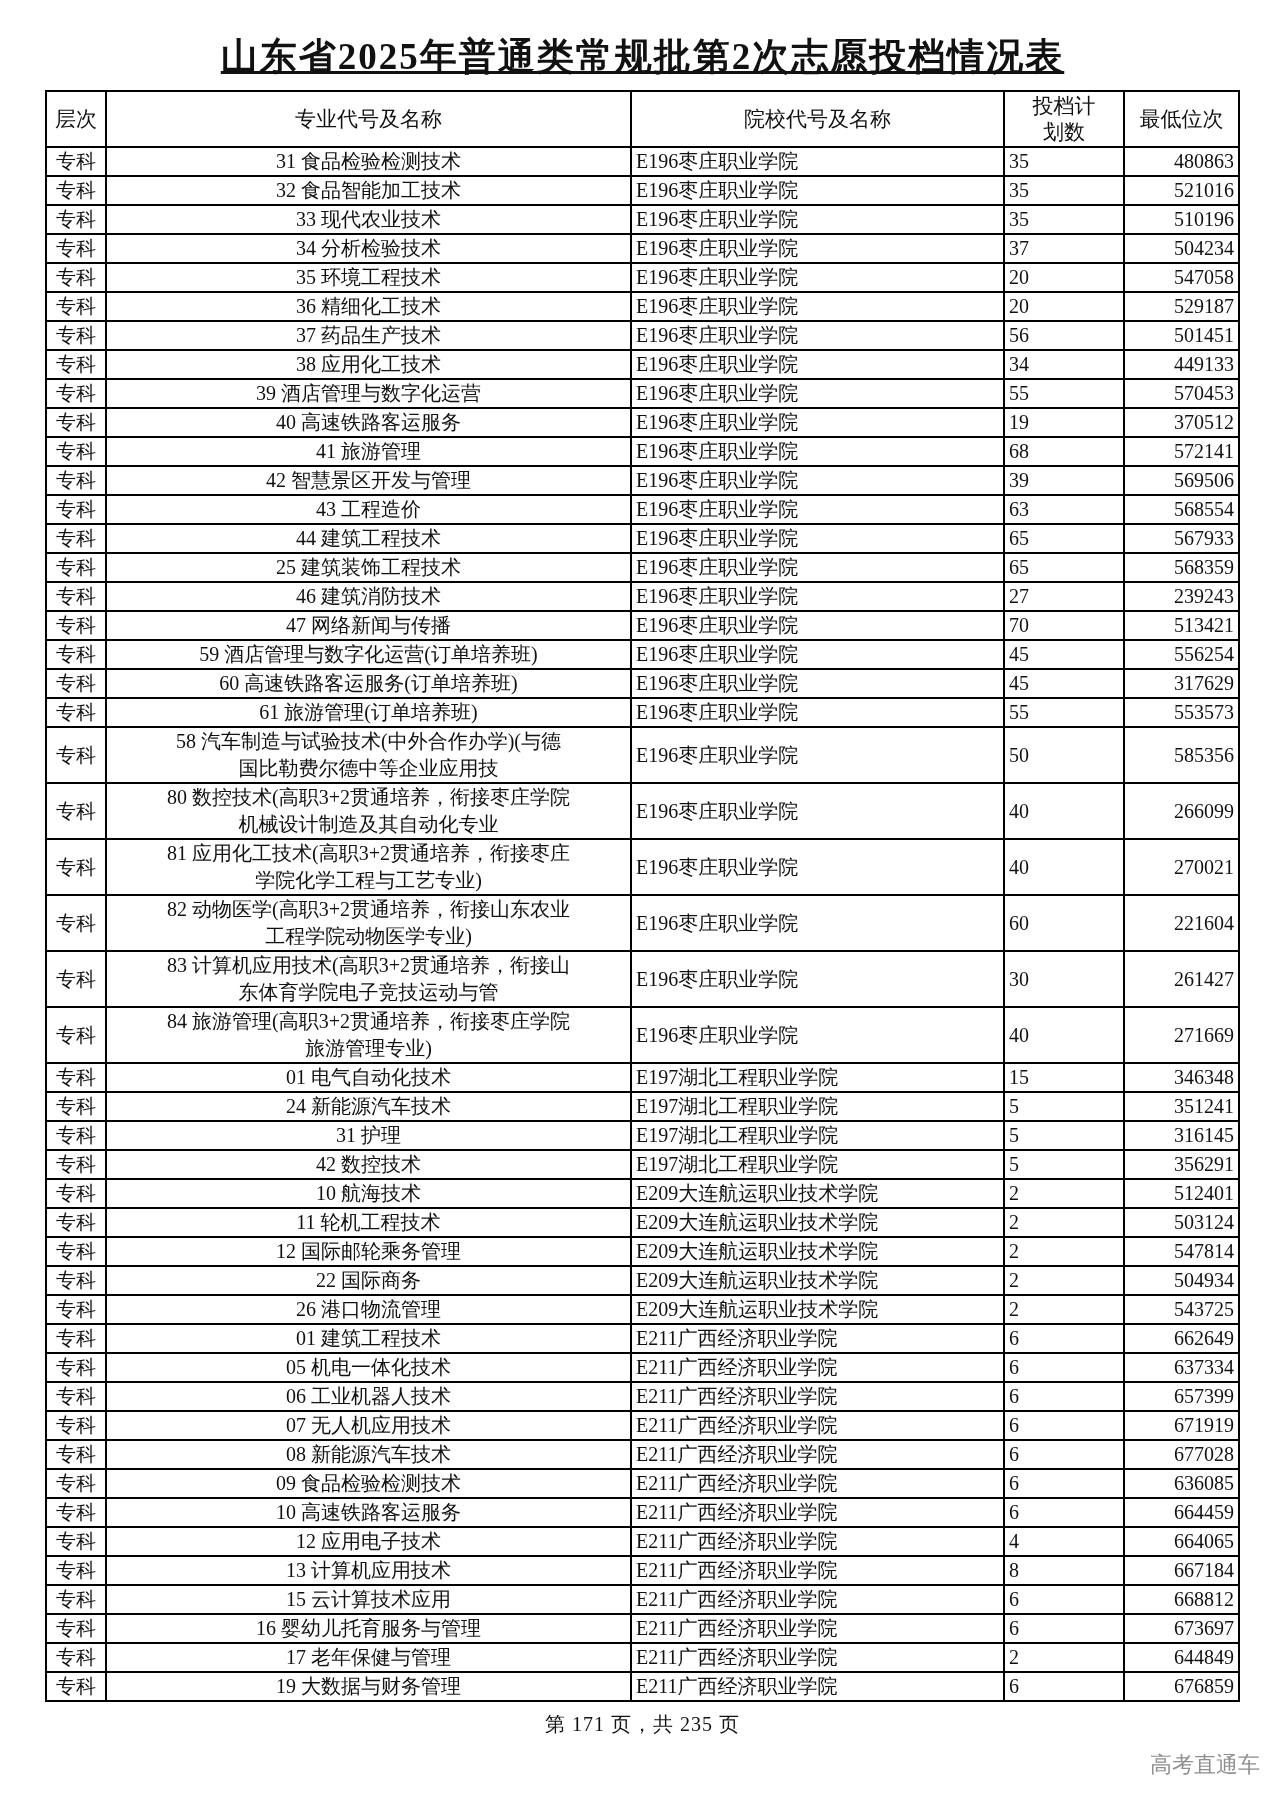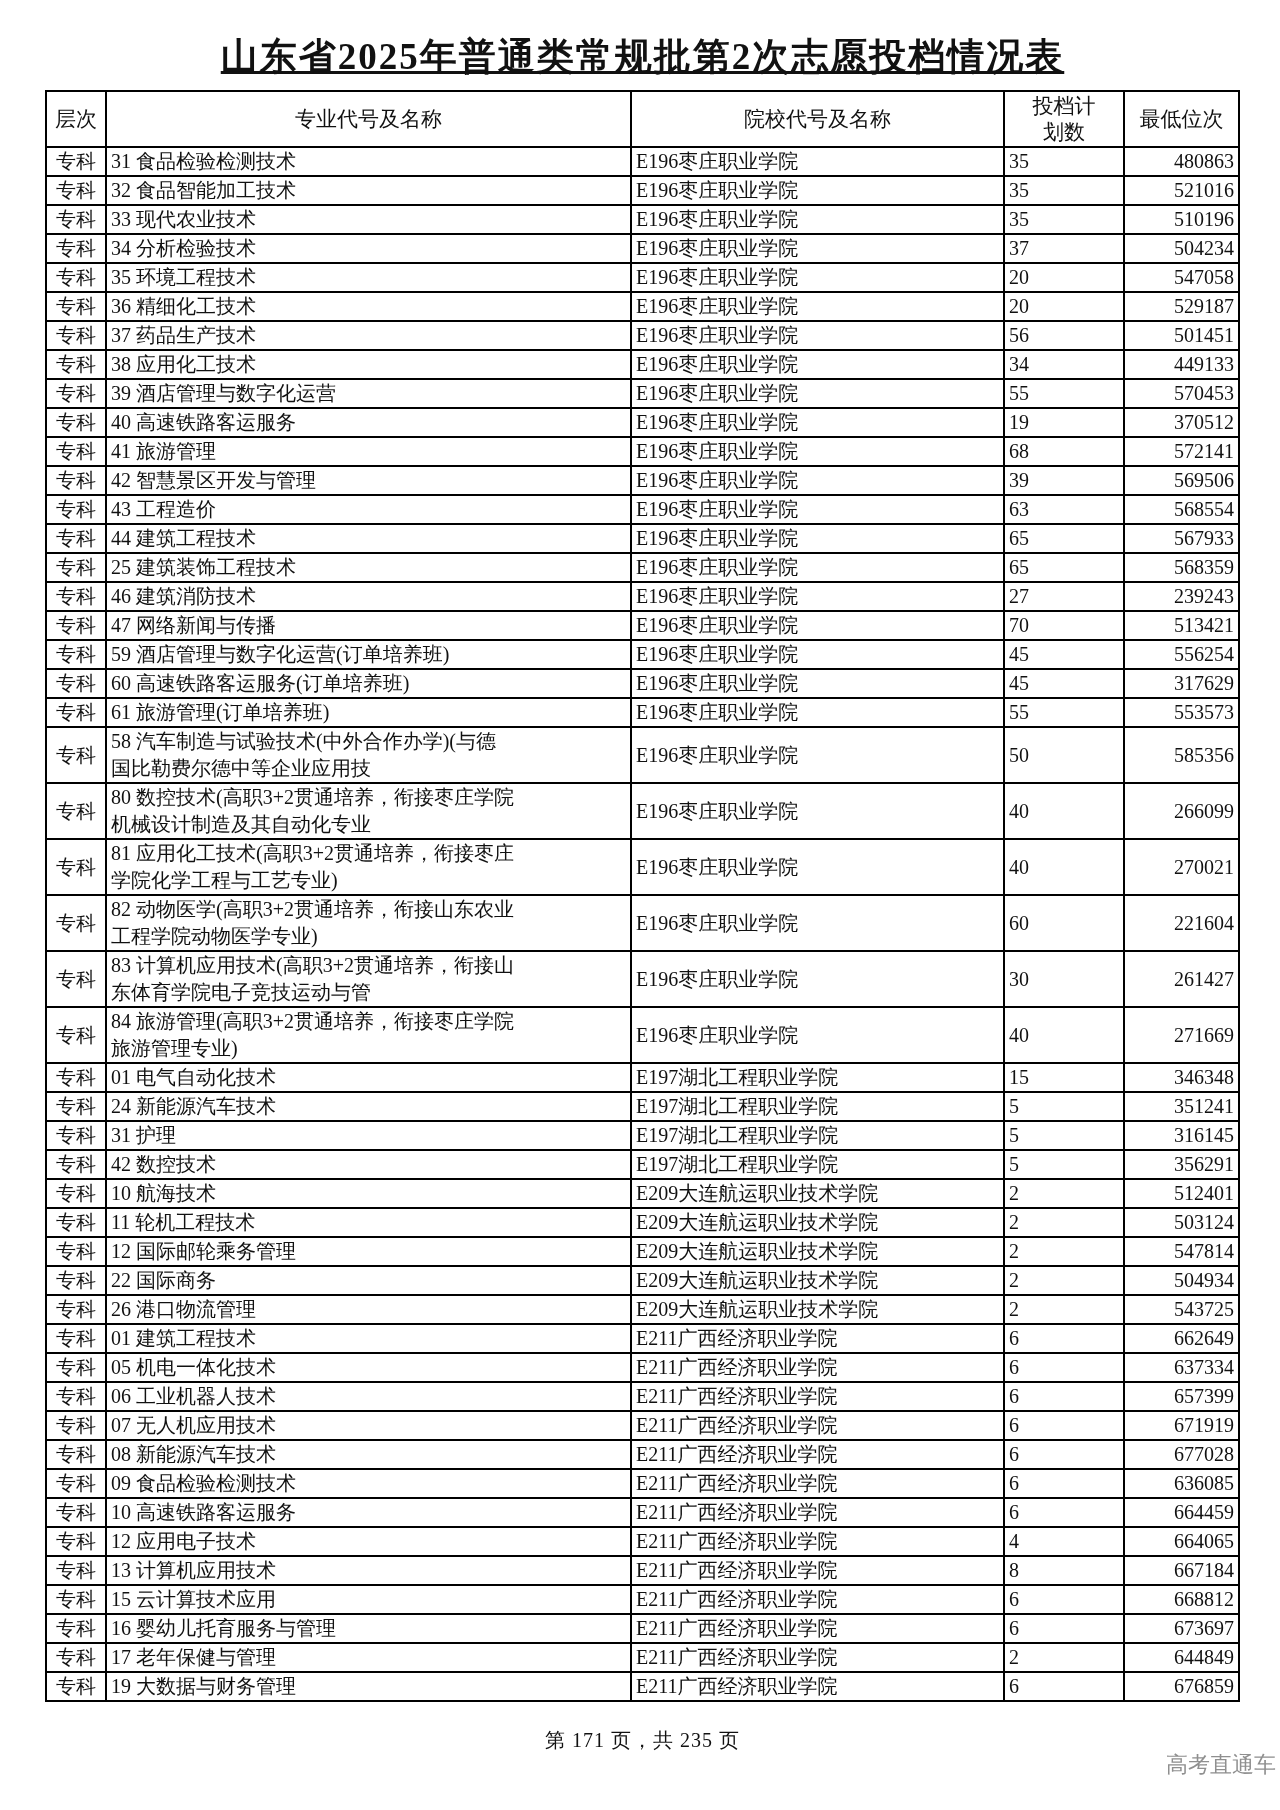--- a/index.html
+++ b/index.html
@@ -46,35 +46,35 @@
     padding: 0;
     white-space: pre-line;
   }
   table.admission td {
     font-size: 20px;
     line-height: 27px;
     height: 27px;
     padding: 0 4px;
   }
   td.col-level { text-align: center; padding: 0; border-radius: 9px; }
-  td.col-major { text-align: left; white-space: pre-line; }
+  td.col-major { text-align: center; white-space: pre-line; }
   td.col-college { text-align: left; }
   td.col-plan { text-align: left; padding-right: 5px; }
   td.col-rank { text-align: right; padding-right: 8px; }
   .page-footer {
     width: 1195px;
     margin-left: 45px;
-    margin-top: 25px;
+    margin-top: 9px;
     text-align: center;
     font-size: 20px;
     letter-spacing: 1px;
   }
   .watermark {
     position: absolute;
-    right: 4px;
+    right: 20px;
     top: 1750px;
     font-size: 22px;
     color: #8f8f8f;
   }
 </style>
 </head>
 <body>
 
 <div class="page">
 

